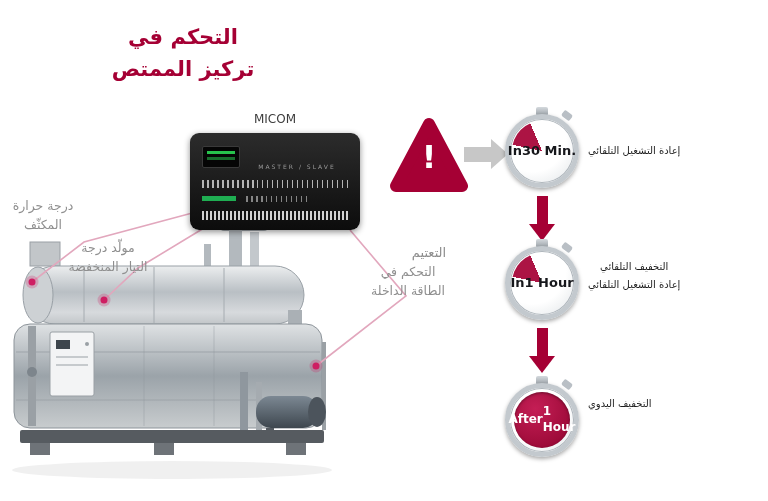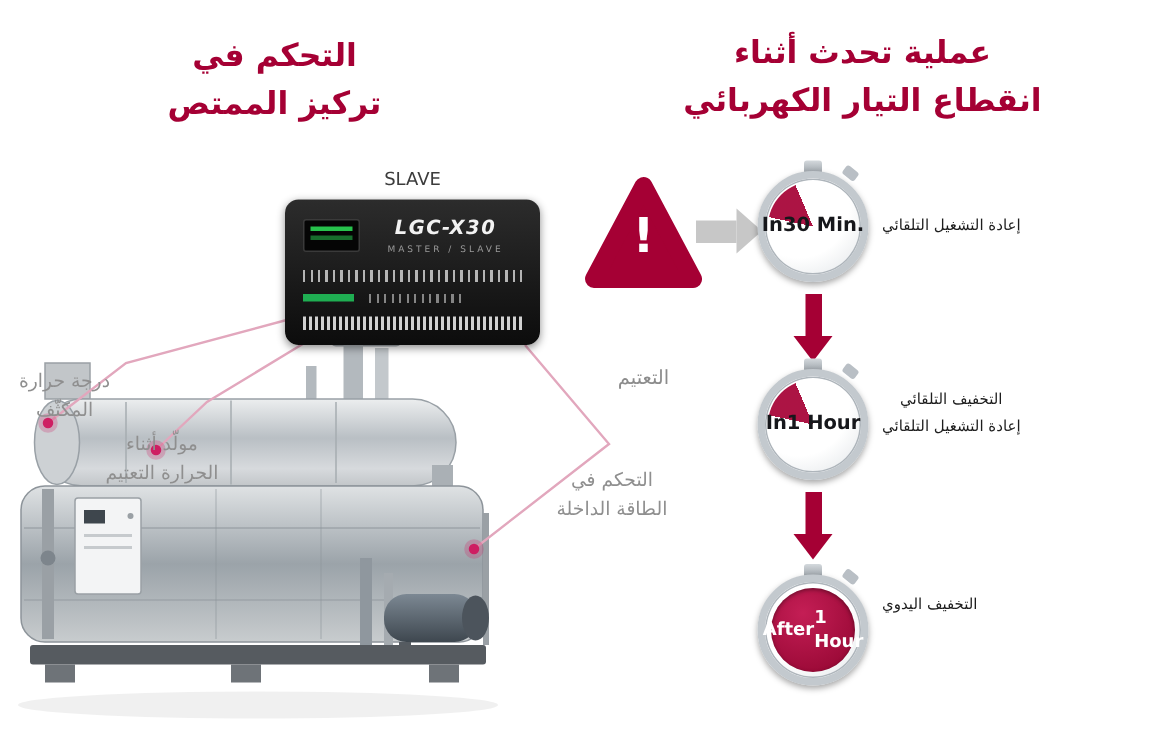--- a/index.html
+++ b/index.html
@@ -63,40 +63,36 @@
   .darrow-stem{position:absolute;left:537px;width:11px;height:28px;background:#A50034;z-index:5;}
   .darrow-head{position:absolute;left:529px;width:0;height:0;border-left:13px solid transparent;
                border-right:13px solid transparent;border-top:17px solid #A50034;z-index:5;}
   .da1s{top:196px;} .da1h{top:224px;} .da2s{top:328px;} .da2h{top:356px;}
   
   .tlabel{position:absolute;left:588px;color:#1d1d1d;font-size:10px;direction:rtl;text-align:center;
           line-height:1.75;white-space:nowrap;z-index:6;}
   .tl1{top:142px;} .tl2{top:258px;} .tl3{top:395px;}
   
   .callout{position:absolute;color:#8f8f8f;font-size:12.5px;direction:rtl;text-align:center;
-           line-height:1.55;z-index:4;margin-top:48px;}
+           line-height:1.55;z-index:4;}
   .c-cond{left:4px;top:196px;width:78px;}
   .c-gen{left:56px;top:238px;width:104px;}
   .c-pow{left:360px;top:262px;width:96px;}
   
   .machine{position:absolute;left:4px;top:222px;z-index:1;}
   .connectors{position:absolute;left:0;top:0;z-index:3;pointer-events:none;}
 </style>
 </head>
 <body>
 
 <div class="stage">
 
   <div class="title title-left">
     <div>التحكم في</div>
     <div>تركيز الممتص</div>
-  </div>
-  <div class="title title-right">
-    <div>عملية تحدث أثناء</div>
-    <div>انقطاع التيار الكهربائي</div>
   </div>
 
   <svg class="machine" width="334" height="266" viewBox="0 0 334 266" aria-hidden="true">
     <defs>
       <linearGradient id="gCyl" x1="0" y1="0" x2="0" y2="1">
         <stop offset="0" stop-color="#eceeef"></stop>
           <stop offset=".45" stop-color="#b9bfc4"></stop>
         <stop offset=".8" stop-color="#d7dadd"></stop>
           <stop offset="1" stop-color="#c2c6c9"></stop>
       </linearGradient>
@@ -162,32 +158,31 @@
         <circle cx="316" cy="366" r="6.5" fill="rgba(206,30,98,.25)"></circle>
         <circle cx="316" cy="366" r="3.5" fill="#ce1e62"></circle>
       </g>
   </svg>
 
   <div class="callout c-cond">
     <div>درجة حرارة</div>
     <div>المكثّف</div>
   </div>
   <div class="callout c-gen">
-    <div>مولّد أثناء</div>
-    <div>الحرارة التعتيم</div>
+    <div>مولّد درجة</div>
+    <div>التيار المنخفضة</div>
   </div>
   <div class="callout c-pow">
     <div>التحكم في</div>
     <div>الطاقة الداخلة</div>
   </div>
 
-  <div class="micom-label">SLAVE</div>
+  <div class="micom-label">MICOM</div>
   <div class="panel">
     <div class="panel-display"></div>
-    <div class="panel-brand">LGC-X30</div>
     <div class="panel-brand-sub">MASTER / SLAVE</div>
     <div class="strip strip1"></div>
     <div class="led-strip"></div>
     <div class="strip strip2"></div>
     <div class="strip strip3"></div>
   </div>
 
   <svg class="warn-tri" viewBox="0 0 78 80" aria-hidden="true">
     <path d="M39 8 L72 70 L6 70 Z" fill="#A50034" stroke="#A50034" stroke-width="12" stroke-linejoin="round"></path>
   </svg>

